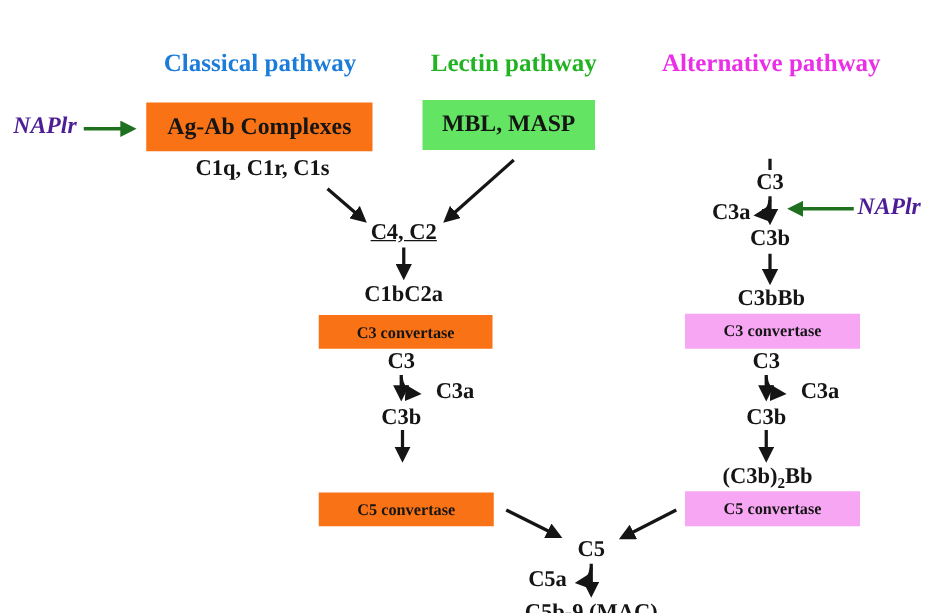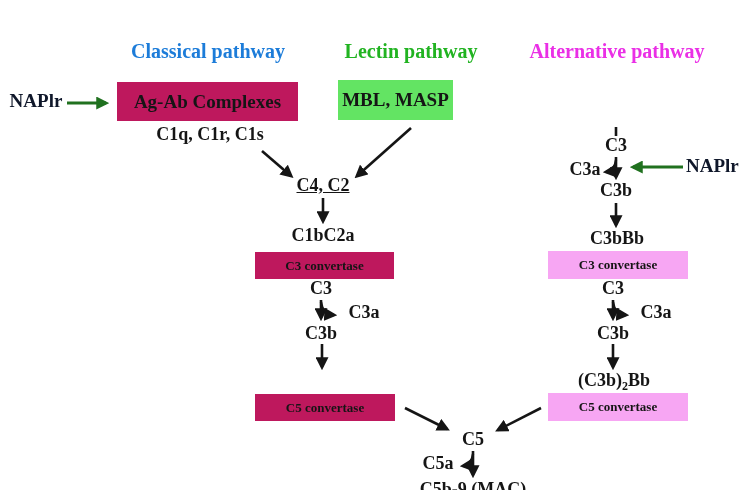--- a/index.html
+++ b/index.html
@@ -24,31 +24,31 @@
   .title.lectin{color:#21b321;}
   .title.alternative{color:#ea2fe6;}
   .box{
     position:absolute;
     display:flex;align-items:center;justify-content:center;
     font-size:19px;
     color:#151515;
     white-space:nowrap;
   }
   .box.small{font-size:13px;}
-  .bg-blue{background:#be185d;}
+  .bg-blue{background:#f97316;}
   .bg-green{background:#63e463;}
   .bg-pink{background:#f7a6f3;}
   .label{
     position:absolute;
     font-size:18px;
     line-height:20px;
     text-align:center;
     white-space:nowrap;
   }
-  .label.green{color:#0f172a;font-size:19px;}
+  .label.green{color:#4c1d95;font-size:19px;font-style:italic;}
   sub.sb{font-size:12px;line-height:0;vertical-align:-4px;}
   #arrows{position:absolute;left:0;top:0;pointer-events:none;}
 </style>
 </head>
 <body>
 
 <div id="canvas">
 
   <svg id="arrows" width="749" height="490" viewBox="0 0 749 490">
     <defs>
@@ -84,21 +84,21 @@
     <line x1="541" y1="380" x2="498" y2="402" stroke="#151515" stroke-width="2.6" marker-end="url(#ab)"></line>
     <line x1="473" y1="423" x2="473" y2="447" stroke="#151515" stroke-width="2.6" marker-end="url(#ab)"></line>
     <path d="M473,426 C472,434 468,437.5 463,438" fill="none" stroke="#151515" stroke-width="2.4" marker-end="url(#ab)"></path>
   </svg>
 
   <div class="title classical" style="left:108px;top:11px;width:200px;">Classical pathway</div>
   <div class="title lectin" style="left:311px;top:11px;width:200px;">Lectin pathway</div>
   <div class="title alternative" style="left:507px;top:11px;width:220px;">Alternative pathway</div>
 
   <div class="box bg-blue" style="left:117px;top:54px;width:181px;height:39px;">Ag-Ab Complexes</div>
-  <div class="box bg-green" style="left:338px;top:52px;width:115px;height:40px;">MBL, MASP</div>
+  <div class="box bg-green" style="left:338px;top:52px;width:138px;height:40px;">MBL, MASP</div>
 
   <div class="label green" style="left:6px;top:63px;width:60px;">NAPlr</div>
   <div class="label green" style="left:686px;top:128px;width:62px;text-align:left;">NAPlr</div>
 
   <div class="label" style="left:135px;top:96px;width:150px;">C1q, C1r, C1s</div>
   <div class="label" style="left:283px;top:147px;width:80px;text-decoration:underline;">C4, C2</div>
   <div class="label" style="left:283px;top:197px;width:80px;">C1bC2a</div>
   <div class="box small bg-blue" style="left:255px;top:224px;width:139px;height:27px;">C3 convertase</div>
   <div class="label" style="left:293px;top:250px;width:56px;">C3</div>
   <div class="label" style="left:341px;top:274px;width:46px;">C3a</div>

